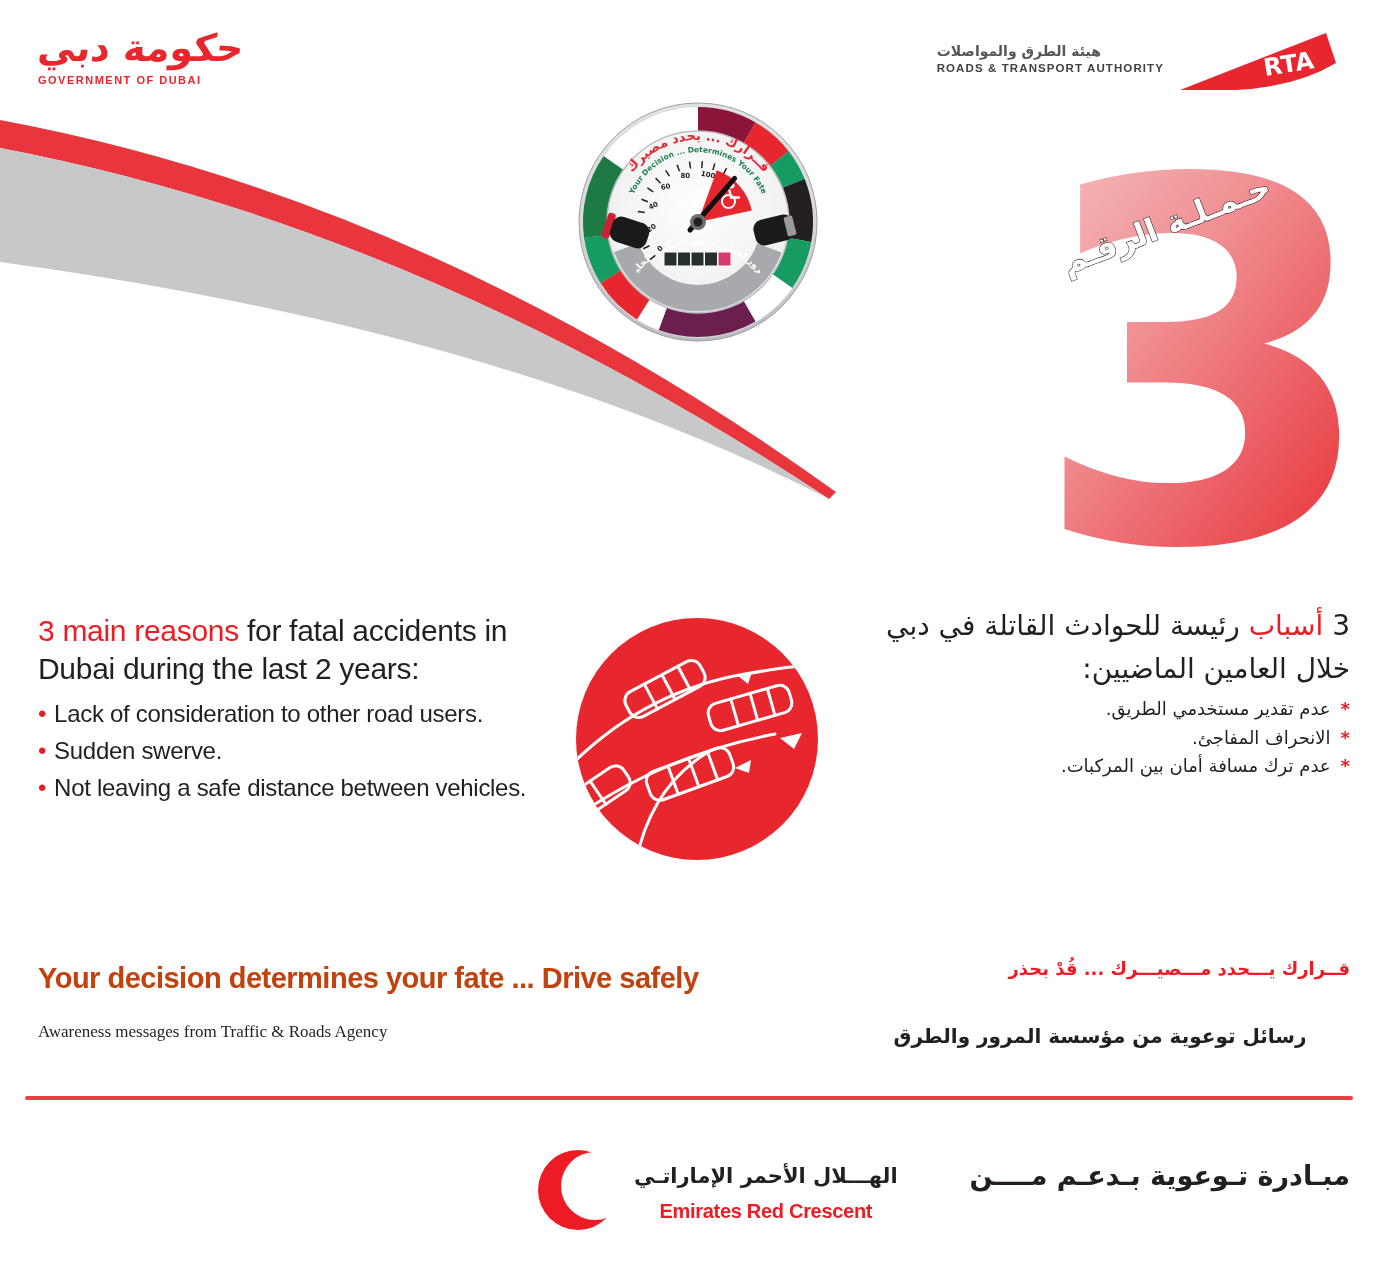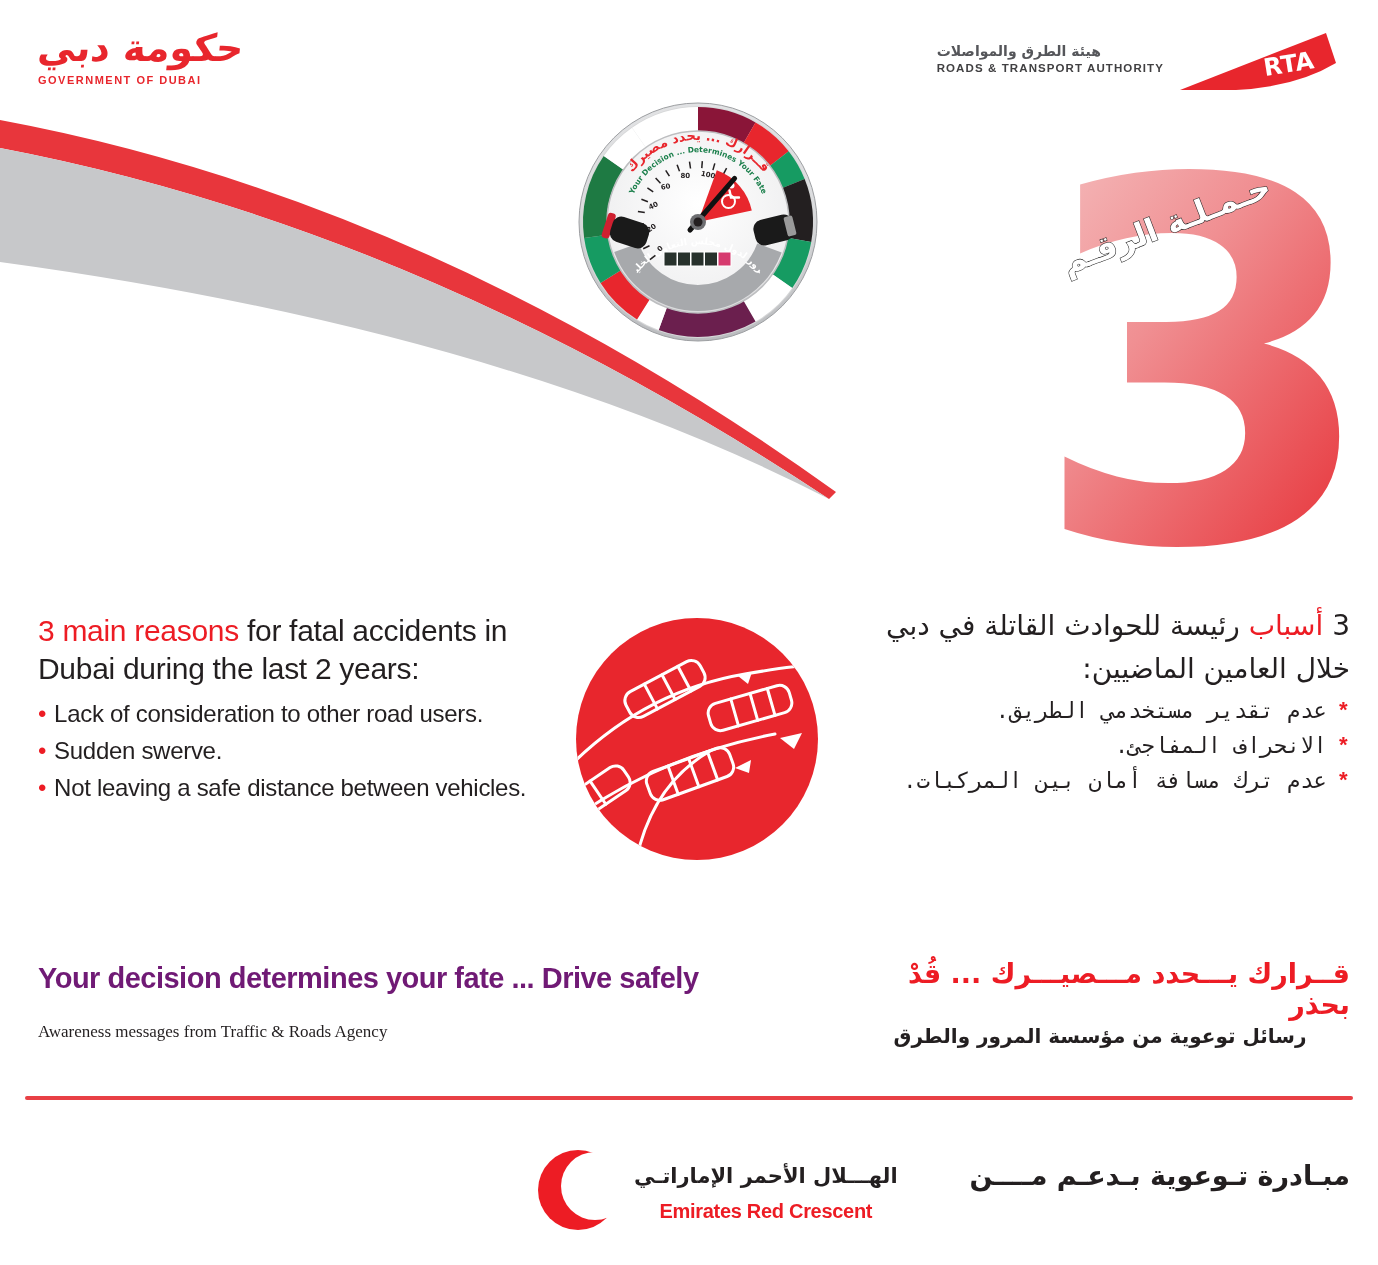--- a/index.html
+++ b/index.html
@@ -18,26 +18,26 @@
   
   .reasons-en{left:38px;top:612px;width:520px;}
   .reasons-en .intro{font-size:30px;line-height:1.28;letter-spacing:-0.3px;}
   .reasons-en .intro .hl{color:#ed1c24;}
   .reasons-en ul{list-style:none;margin:6px 0 0 0;padding:0;font-size:24px;line-height:1.55;letter-spacing:-0.3px;}
   .reasons-en li::before{content:"•";color:#ed1c24;margin-right:8px;}
   .reasons-ar{left:848px;top:604px;width:502px;direction:rtl;text-align:right;
               font-family:"DejaVu Sans",sans-serif;}
   .reasons-ar .intro{font-size:28px;line-height:1.55;}
   .reasons-ar .intro .hl{color:#ed1c24;}
-  .reasons-ar ul{list-style:none;margin:4px 0 0 0;padding:0;font-size:22px;line-height:1.6;font-family:Liberation Mono, monospace;}
+  .reasons-ar ul{list-style:none;margin:4px 0 0 0;padding:0;font-size:18px;line-height:1.6;}
   .reasons-ar li::before{content:"*";color:#ed1c24;margin-left:10px;font-weight:bold;}
   
-  .slogan-en{left:38px;top:962px;font-size:29px;font-weight:bold;color:#701a75;letter-spacing:-0.5px;}
+  .slogan-en{left:38px;top:962px;font-size:29px;font-weight:bold;color:#c2410c;letter-spacing:-0.5px;}
   .slogan-ar{left:850px;top:958px;width:500px;direction:rtl;text-align:right;
-             font-family:"DejaVu Sans",sans-serif;font-size:27px;font-weight:bold;color:#ed1c24;}
+             font-family:"DejaVu Sans",sans-serif;font-size:18px;font-weight:bold;color:#ed1c24;}
   .sub-en{left:38px;top:1022px;font-family:"Liberation Serif",serif;font-size:17px;color:#231f20;}
   .sub-ar{left:850px;top:1024px;width:500px;direction:rtl;text-align:center;
           font-family:"DejaVu Sans",sans-serif;font-size:20px;font-weight:bold;color:#231f20;}
   .divider{left:25px;top:1096px;width:1328px;height:4px;background:#e84045;border-radius:2px;}
   
   .foot-en{left:35px;top:1168px;font-size:30px;font-weight:bold;color:#231f20;letter-spacing:-0.3px;}
   .erc{left:536px;top:1144px;display:flex;align-items:center;gap:10px;}
   .erc .txt{text-align:center;margin-top:6px;}
   .erc .ar{font-family:"DejaVu Sans",sans-serif;font-size:21px;font-weight:bold;color:#231f20;}
   .erc .en{font-size:20px;font-weight:bold;color:#ed1c24;margin-top:12px;letter-spacing:-0.3px;}

